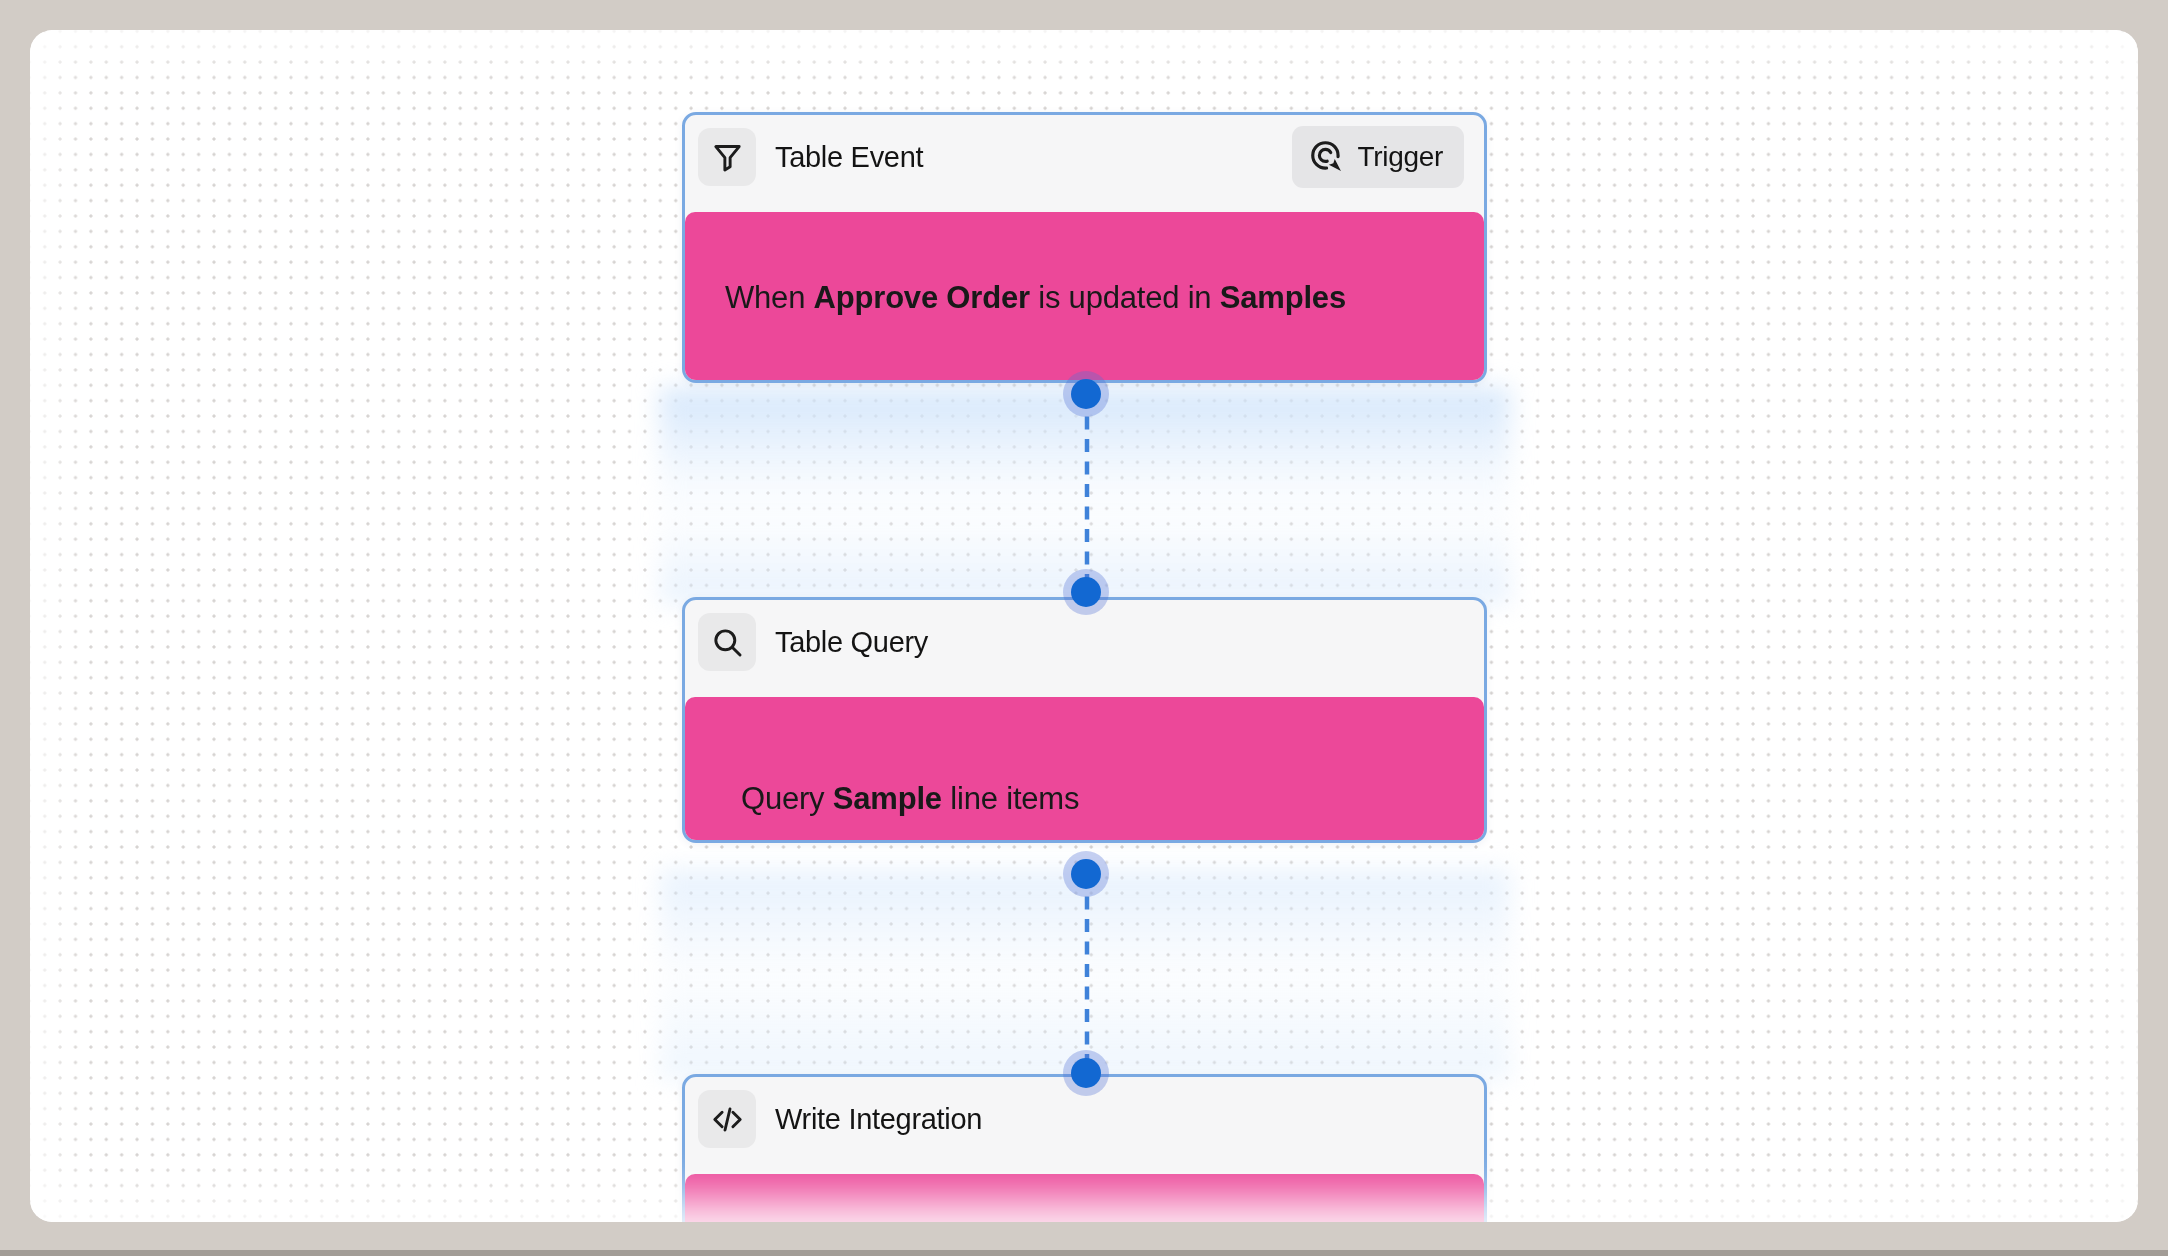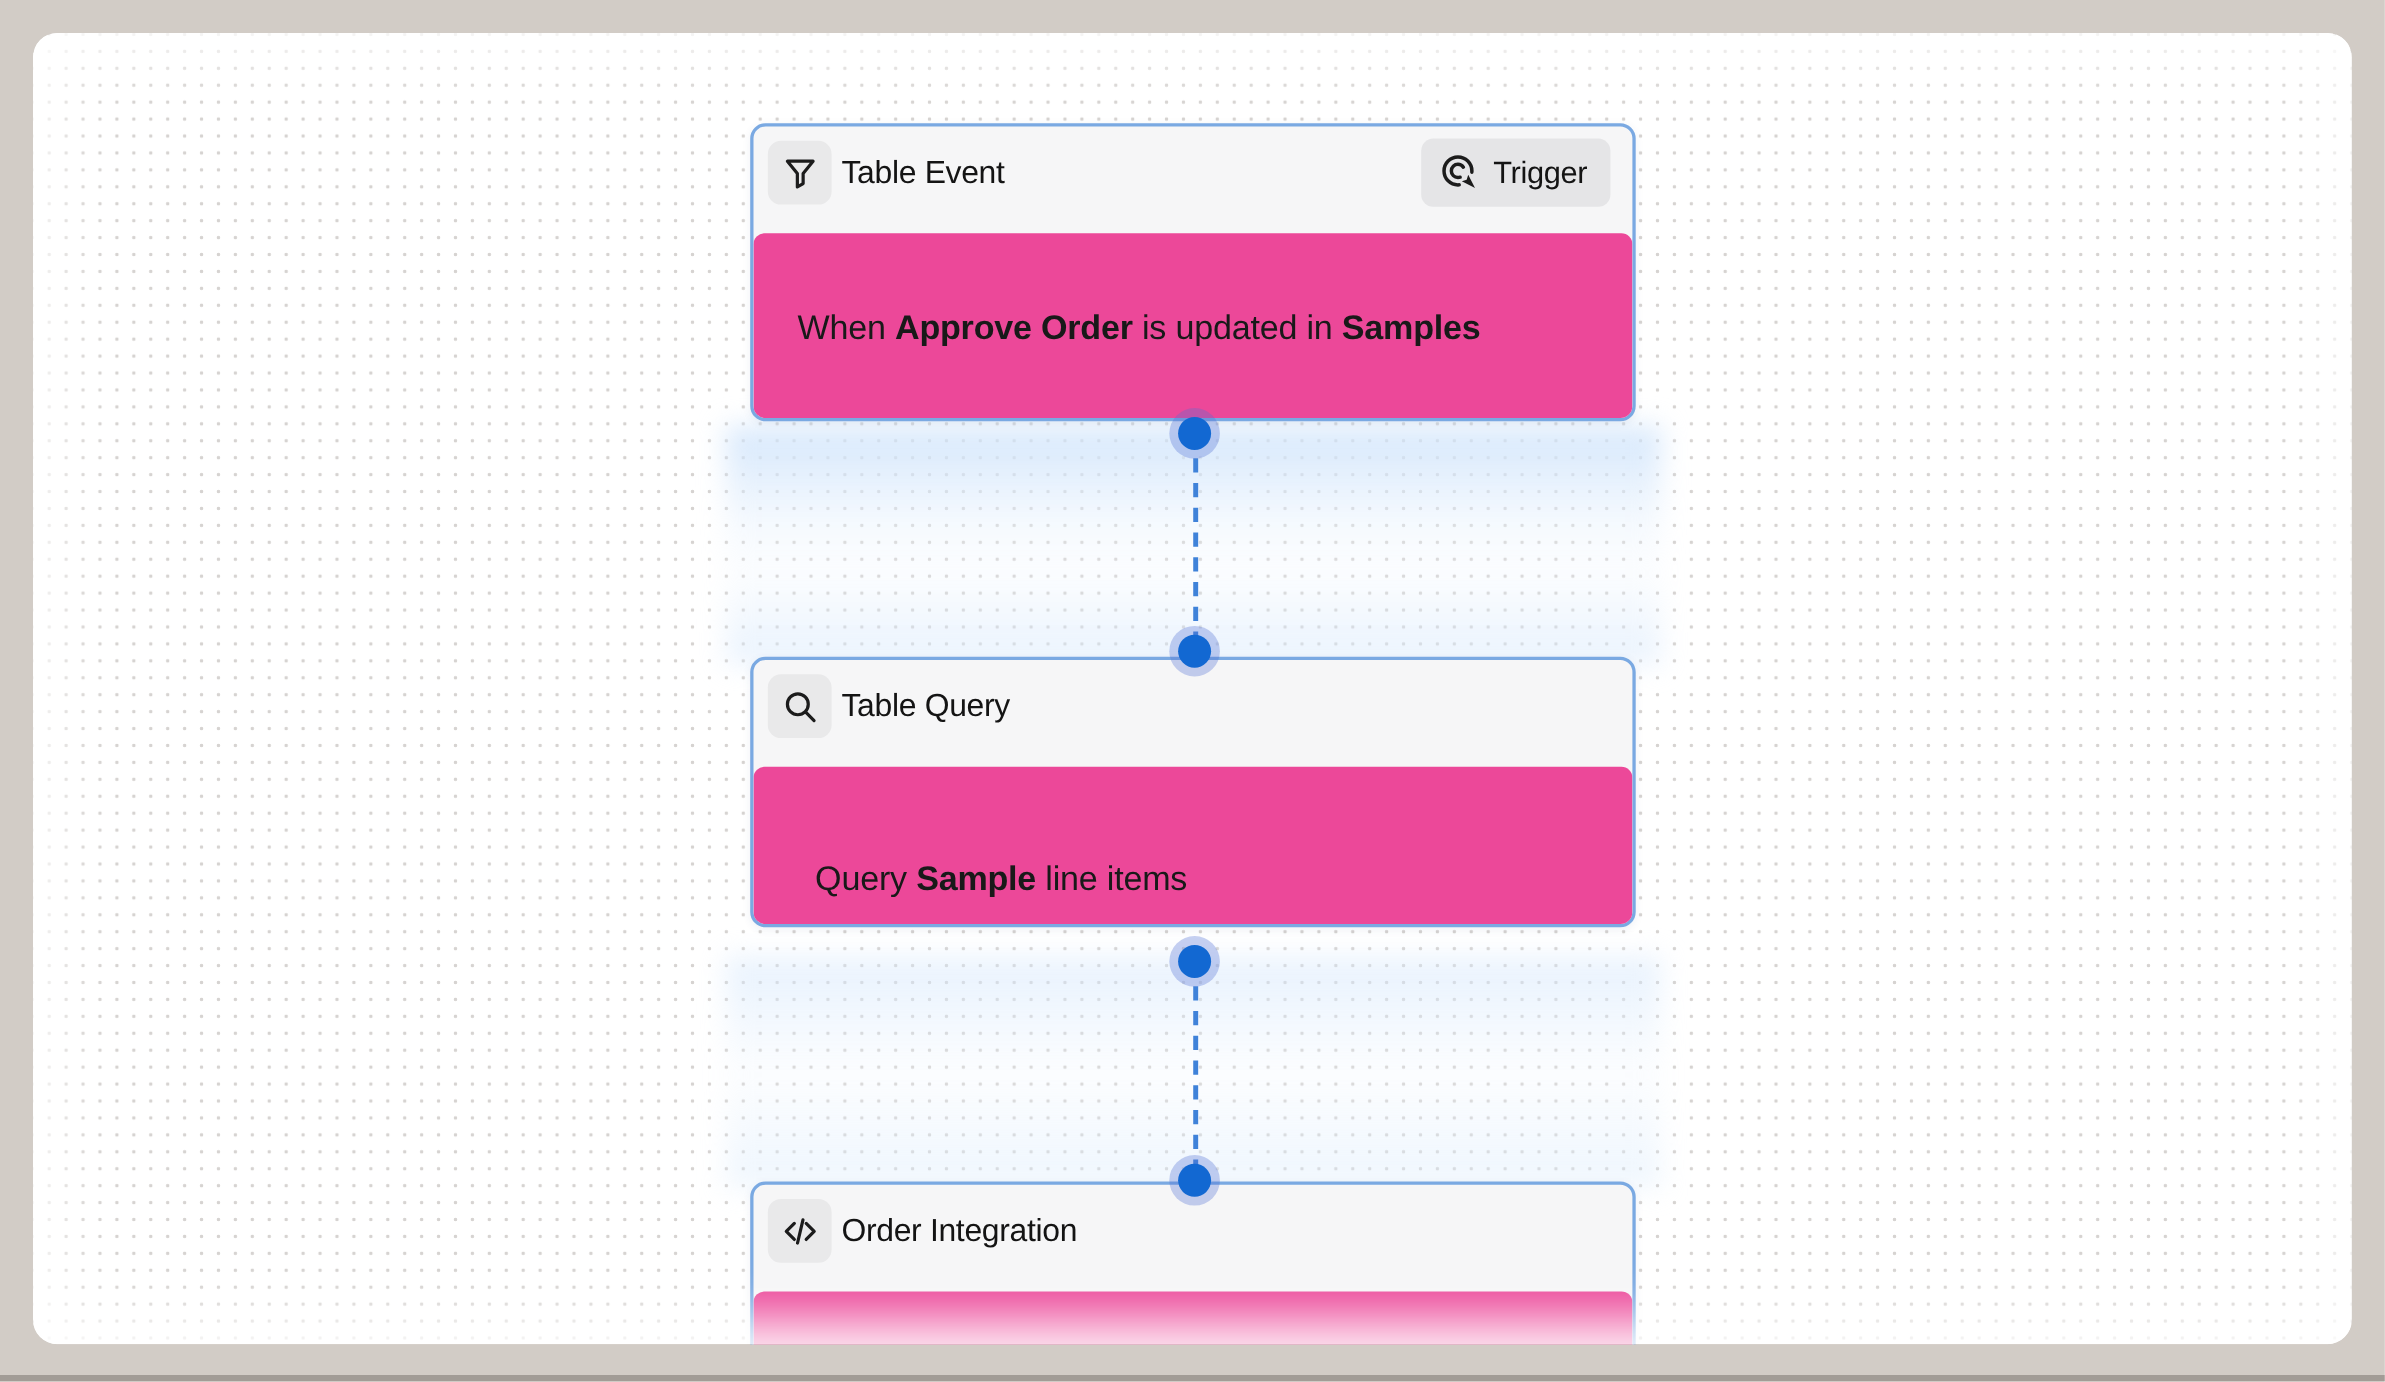--- a/index.html
+++ b/index.html
@@ -37,21 +37,21 @@
     position:absolute;left:652px;width:805px;box-sizing:border-box;
     border:3px solid #7aa9e2;border-radius:14px;background:#f6f6f7;
     overflow:hidden;display:flex;flex-direction:column;
     box-shadow:0 2px 8px rgba(40,70,130,0.07);
   }
   .node.n1{top:82px;height:271px;}
   .node.n2{top:567px;height:246px;}
   .node.n3{top:1044px;height:268px;}
   .node-header{
     height:94px;flex:0 0 auto;display:flex;align-items:flex-start;
-    padding:13px 20px 0 13px;gap:9px;
+    padding:13px 20px 0 13px;gap:19px;
   }
   .chip{
     width:58px;height:58px;border-radius:12px;background:#e9e9ea;
     display:flex;align-items:center;justify-content:center;flex:0 0 auto;
   }
   .chip svg{width:35px;height:35px;stroke:#1c1c1c;stroke-width:2;fill:none;
     stroke-linecap:round;stroke-linejoin:round;}
   .node-title{
     line-height:58px;font-size:29px;color:#141414;letter-spacing:-0.3px;white-space:nowrap;
   }
@@ -127,21 +127,21 @@
 
   <div class="node n3">
     <div class="node-header">
       <span class="chip">
         <svg viewBox="0 0 24 24">
           <path d="M8.3 7 L3.3 12 8.3 17"></path>
           <path d="M15.7 7 L20.7 12 15.7 17"></path>
           <path d="M13.7 4.8 L10.3 19.2"></path>
         </svg>
       </span>
-      <span class="node-title">Order Integration</span>
+      <span class="node-title">Write Integration</span>
     </div>
     <div class="node-body"></div>
   </div>
 
   <svg class="connector-line c1" viewBox="0 0 10 198" preserveAspectRatio="none">
     <line x1="5" y1="0" x2="5" y2="198" stroke="#3f82d9" stroke-width="4.5" stroke-dasharray="13 9.5"></line>
   </svg>
   <svg class="connector-line c2" viewBox="0 0 10 199" preserveAspectRatio="none">
     <line x1="5" y1="0" x2="5" y2="199" stroke="#3f82d9" stroke-width="4.5" stroke-dasharray="13 9.5"></line>
   </svg>

